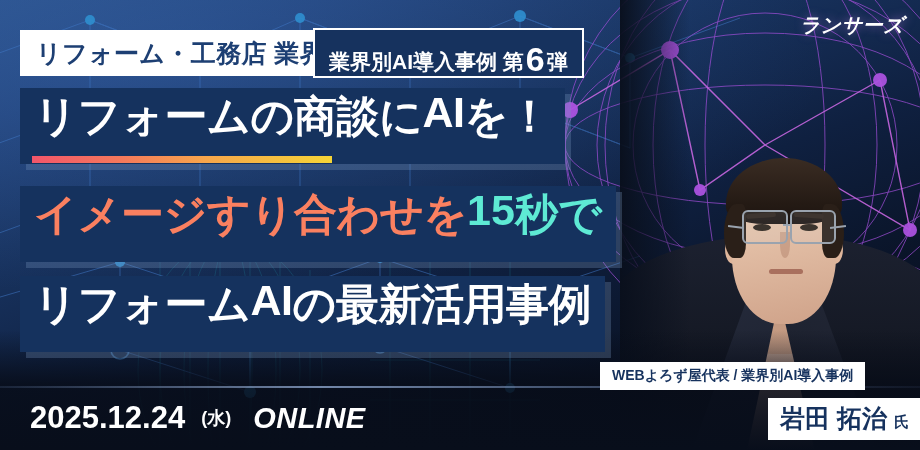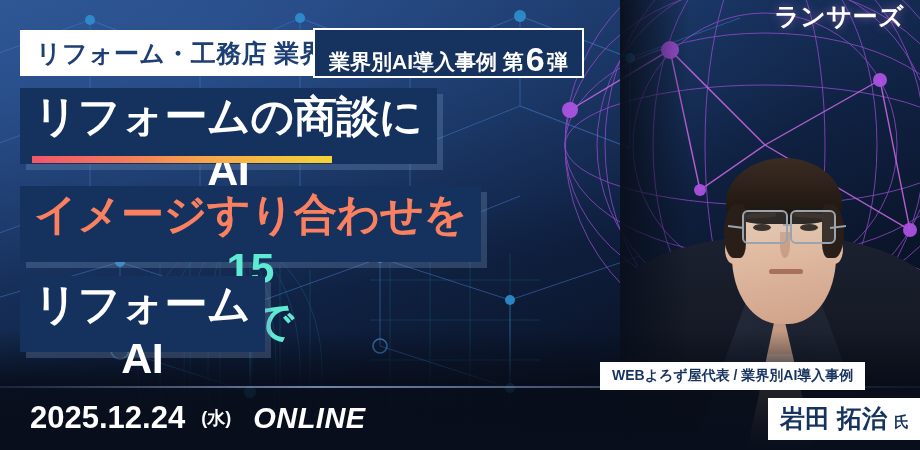--- a/index.html
+++ b/index.html
@@ -101,24 +101,23 @@
     display:flex;align-items:flex-end;padding:0 14px;
     background:#16325e;border:2px solid #ffffff;color:#ffffff;
     font-weight:bold;font-size:21px;white-space:nowrap;
   }
   .badge-series .num{font-size:34px;line-height:1;margin:0 2px;font-weight:bold;}
 
   
   .hl{
     position:absolute;box-sizing:border-box;
     background:#15325e;
-    display:flex;align-items:center;
+    display:flex;
     box-shadow:6px 6px 0 rgba(120,150,190,.30);
     white-space:nowrap;
-    flex-direction:column;
   }
   .hl1{left:20px;top:88px;height:76px;padding:0 14px 0 14px;}
   .hl2{left:20px;top:186px;height:76px;padding:0 14px;}
   .hl3{left:20px;top:276px;height:76px;padding:0 14px;}
 
   .t-white{color:#ffffff;font-weight:bold;font-size:43px;letter-spacing:-.5px;}
   .t-coral{color:#fa8060;font-weight:bold;font-size:43px;letter-spacing:-.5px;}
   .t-gold{color:#5eead4;font-weight:bold;font-size:43px;}
 
   .underline{
@@ -144,22 +143,22 @@
   }
   .sp-name{
     position:absolute;left:768px;top:398px;height:38px;
     display:flex;align-items:baseline;gap:7px;padding:4px 12px 0 12px;
     background:#ffffff;color:#16325e;font-weight:bold;font-size:25px;white-space:nowrap;
   }
   .sp-name .suffix{font-size:15px;}
 
   
   .logo{
-    position:absolute;right:16px;top:0;
-    color:#ffffff;font-weight:bold;font-size:25px;
+    position:absolute;right:16px;top:12px;
+    color:#ffffff;font-weight:bold;font-size:20px;font-style:italic;
     letter-spacing:.5px;text-shadow:0 0 10px rgba(180,120,220,.65);
     white-space:nowrap;
   }
 </style>
 </head>
 <body>
 
 <div class="banner">
 
   <div class="bg-base"></div>
@@ -303,20 +302,21 @@
 
   <div class="hl hl2">
     <span class="t-coral">イメージすり合わせを</span>
     <span class="t-gold big">15</span>
     <span class="t-gold">秒で</span>
   </div>
 
   <div class="hl hl3">
     <span class="t-white">リフォーム</span>
     <span class="t-white ai">AI</span>
+    <span class="t-white">の最新活用事例</span>
   </div>
 
   <div class="sep"></div>
 
   <div class="datetime">
     <span>2025.12.24</span>
     <span class="dow">(水)</span>
     <span class="online">ONLINE</span>
   </div>
 

